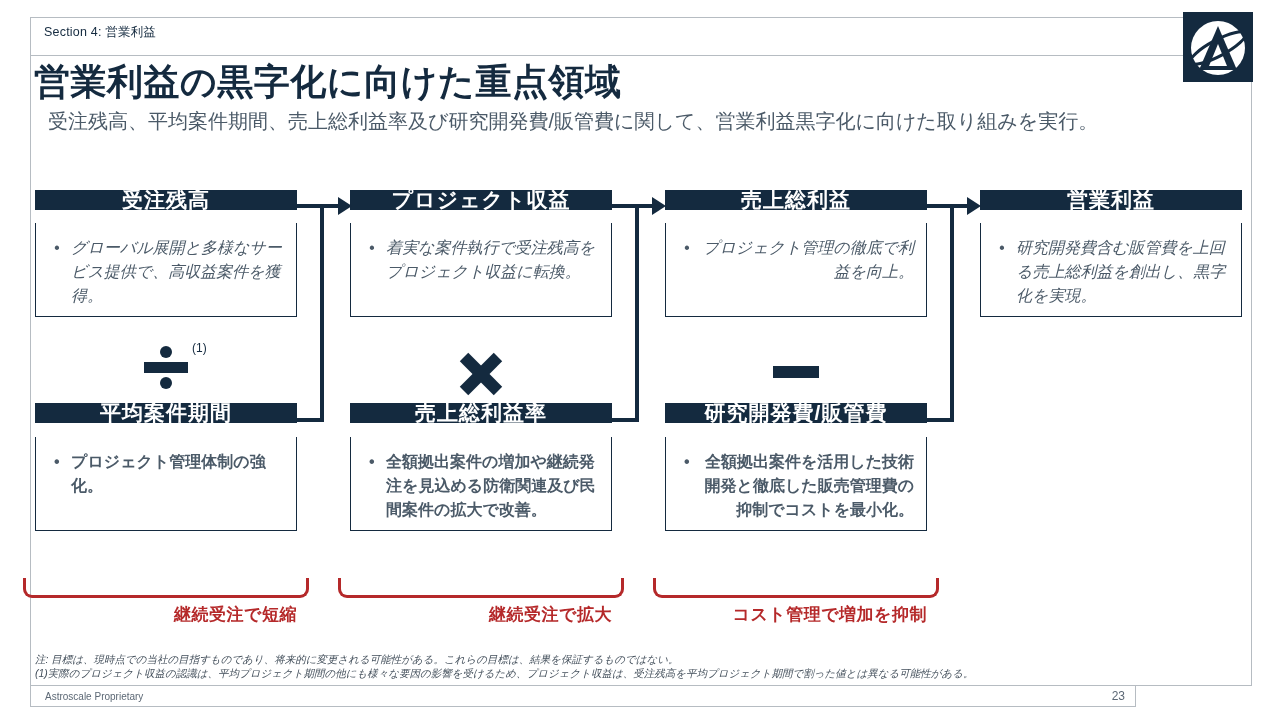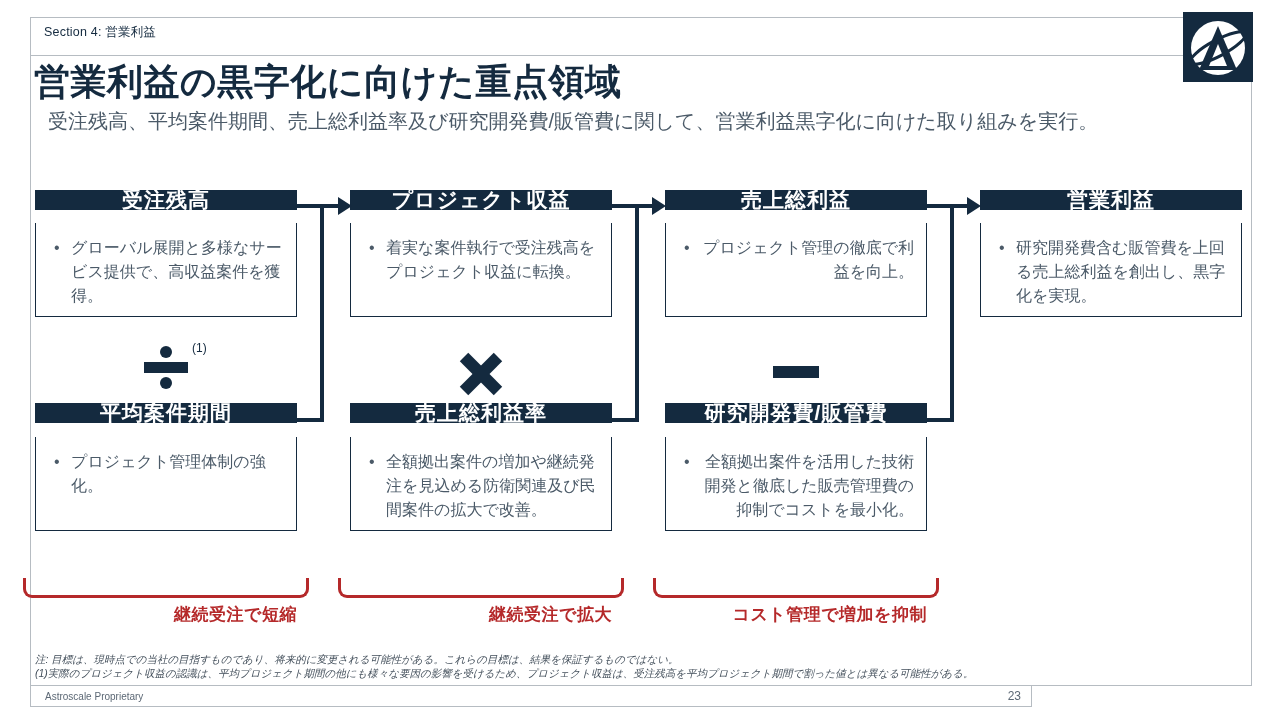--- a/index.html
+++ b/index.html
@@ -30,21 +30,21 @@
   .colw{width:262px;}
   .box-header{
     height:20px;background:var(--navy);color:#fff;font-weight:bold;font-size:21px;
     display:flex;align-items:center;justify-content:center;letter-spacing:1px;
   }
   .hdr-top{top:190px;} .hdr-bot{top:403px;}
   .box-body{
     background:#fff;border:1.5px solid var(--navy);border-top:none;
     padding:13px 12px 8px 14px;font-size:16px;line-height:1.5;color:var(--body);
   }
-  .body-top{top:223px;height:94px;} .body-bot{top:437px;height:94px;}
+  .body-top{top:223px;height:94px;font-style:italic;} .body-bot{top:437px;height:94px;font-weight:bold;}
   ul.bullets{list-style:none;}
   ul.bullets li{position:relative;padding-left:21px;margin-bottom:3px;}
   ul.bullets li::before{content:"\2022";position:absolute;left:4px;top:0;color:var(--body);}
   
   .cline{background:var(--navy);}
   .arrowhead{width:0;height:0;border-top:9px solid transparent;border-bottom:9px solid transparent;border-left:14px solid var(--navy);}
   
   .op-divide{width:44px;display:flex;flex-direction:column;align-items:center;}
   .op-divide .dot{width:12px;height:12px;border-radius:50%;background:var(--navy);}
   .op-divide .bar{width:44px;height:11px;background:var(--navy);margin:4px 0;}
@@ -59,21 +59,21 @@
     border:3px solid var(--red);border-top:none;border-radius:0 0 9px 9px;
   }
   .bracket-label{
     top:603px;width:262px;text-align:right;
     color:var(--red);font-weight:bold;font-size:17px;letter-spacing:.5px;
   }
   
   .footnotes{left:35px;top:653px;width:1120px;font-size:10.5px;font-style:italic;color:#44505C;line-height:1.32;}
   
   .footer{
-    left:30px;top:686px;width:1002px;height:21px;
+    left:30px;top:686px;width:1106px;height:21px;
     border:1px solid var(--frame);border-top:none;
     display:flex;align-items:center;
   }
   .footer .proprietary{margin-left:14px;font-size:10px;color:var(--muted);}
   .footer .pageno{margin-left:auto;margin-right:10px;font-size:12px;color:var(--muted);}
 </style>
 </head>
 <body>
 
 <div class="abs frame"></div>

